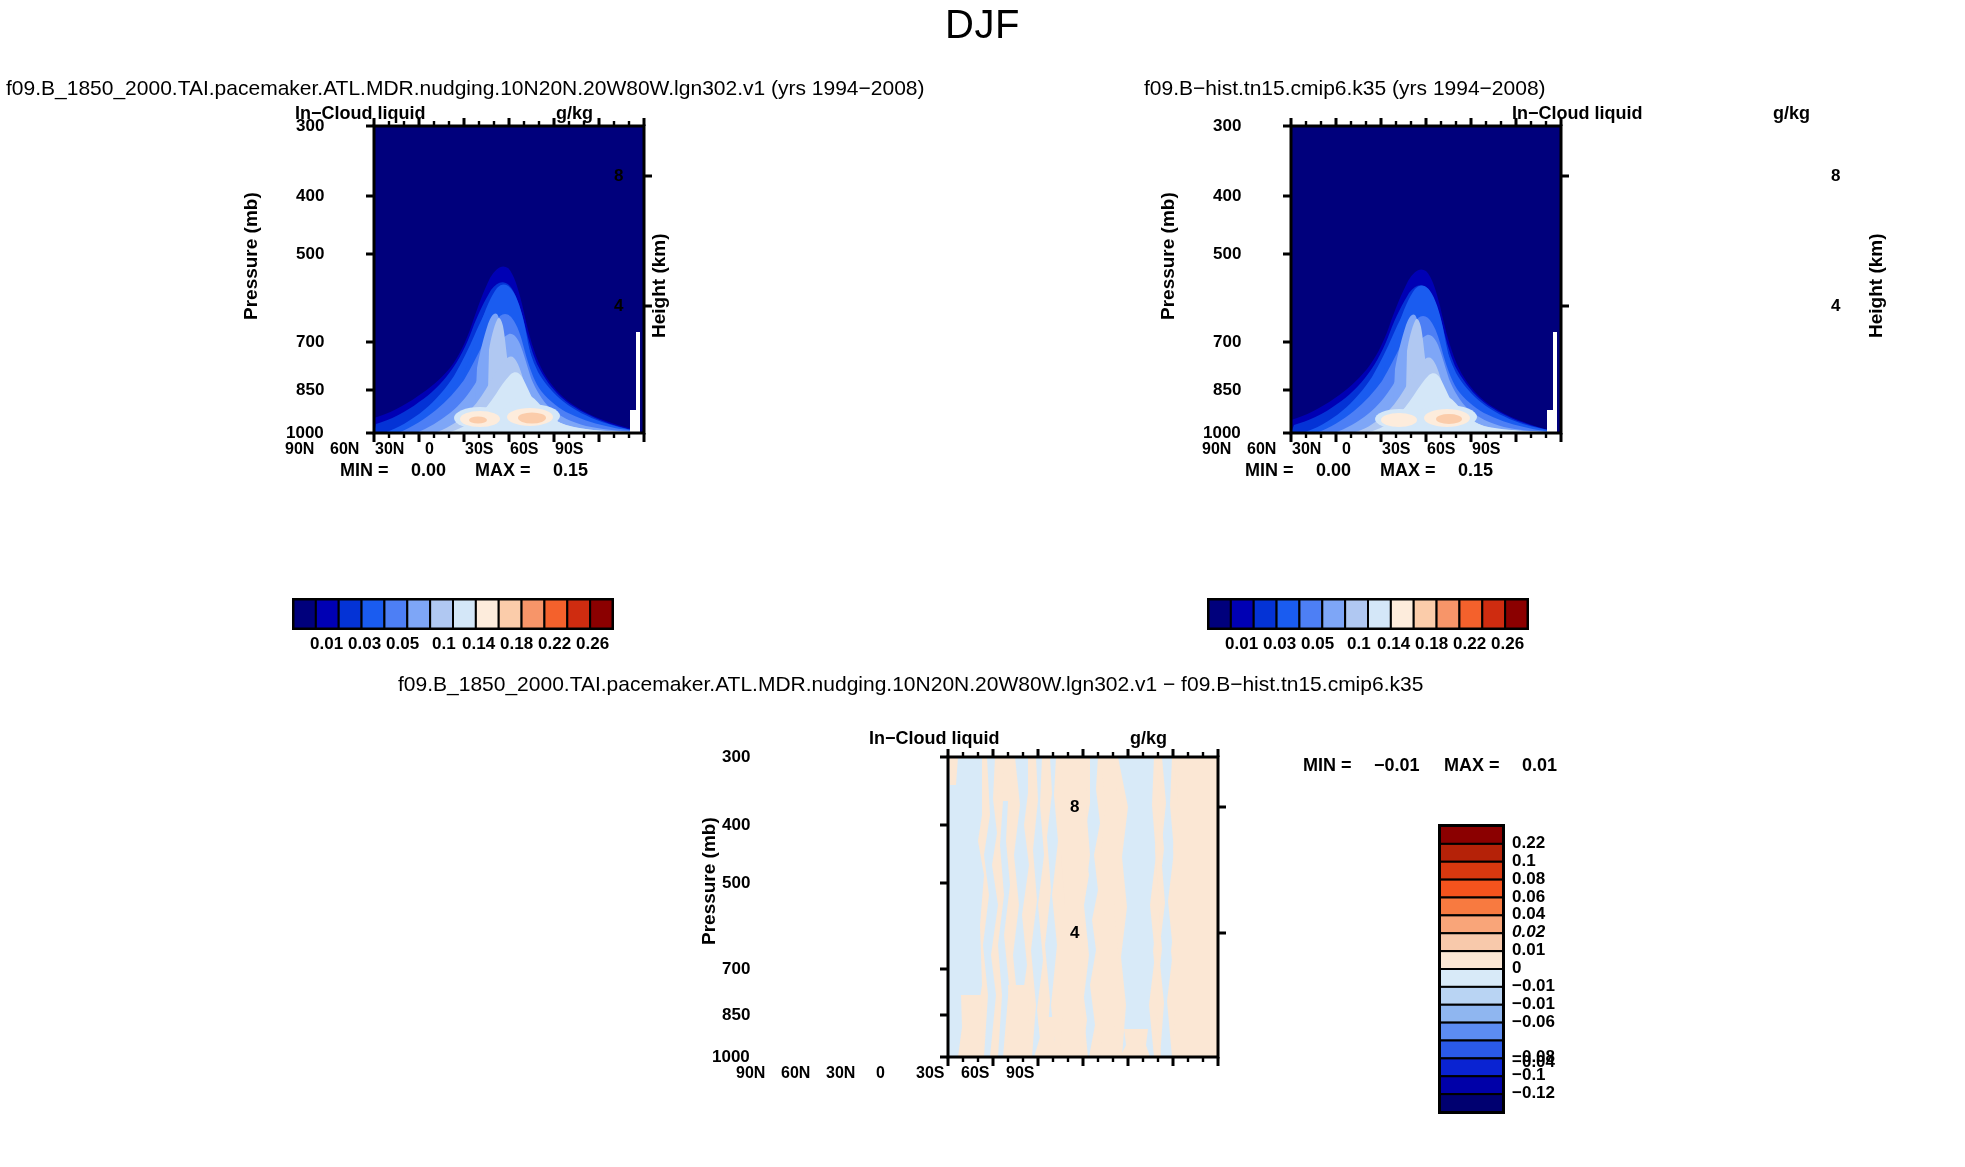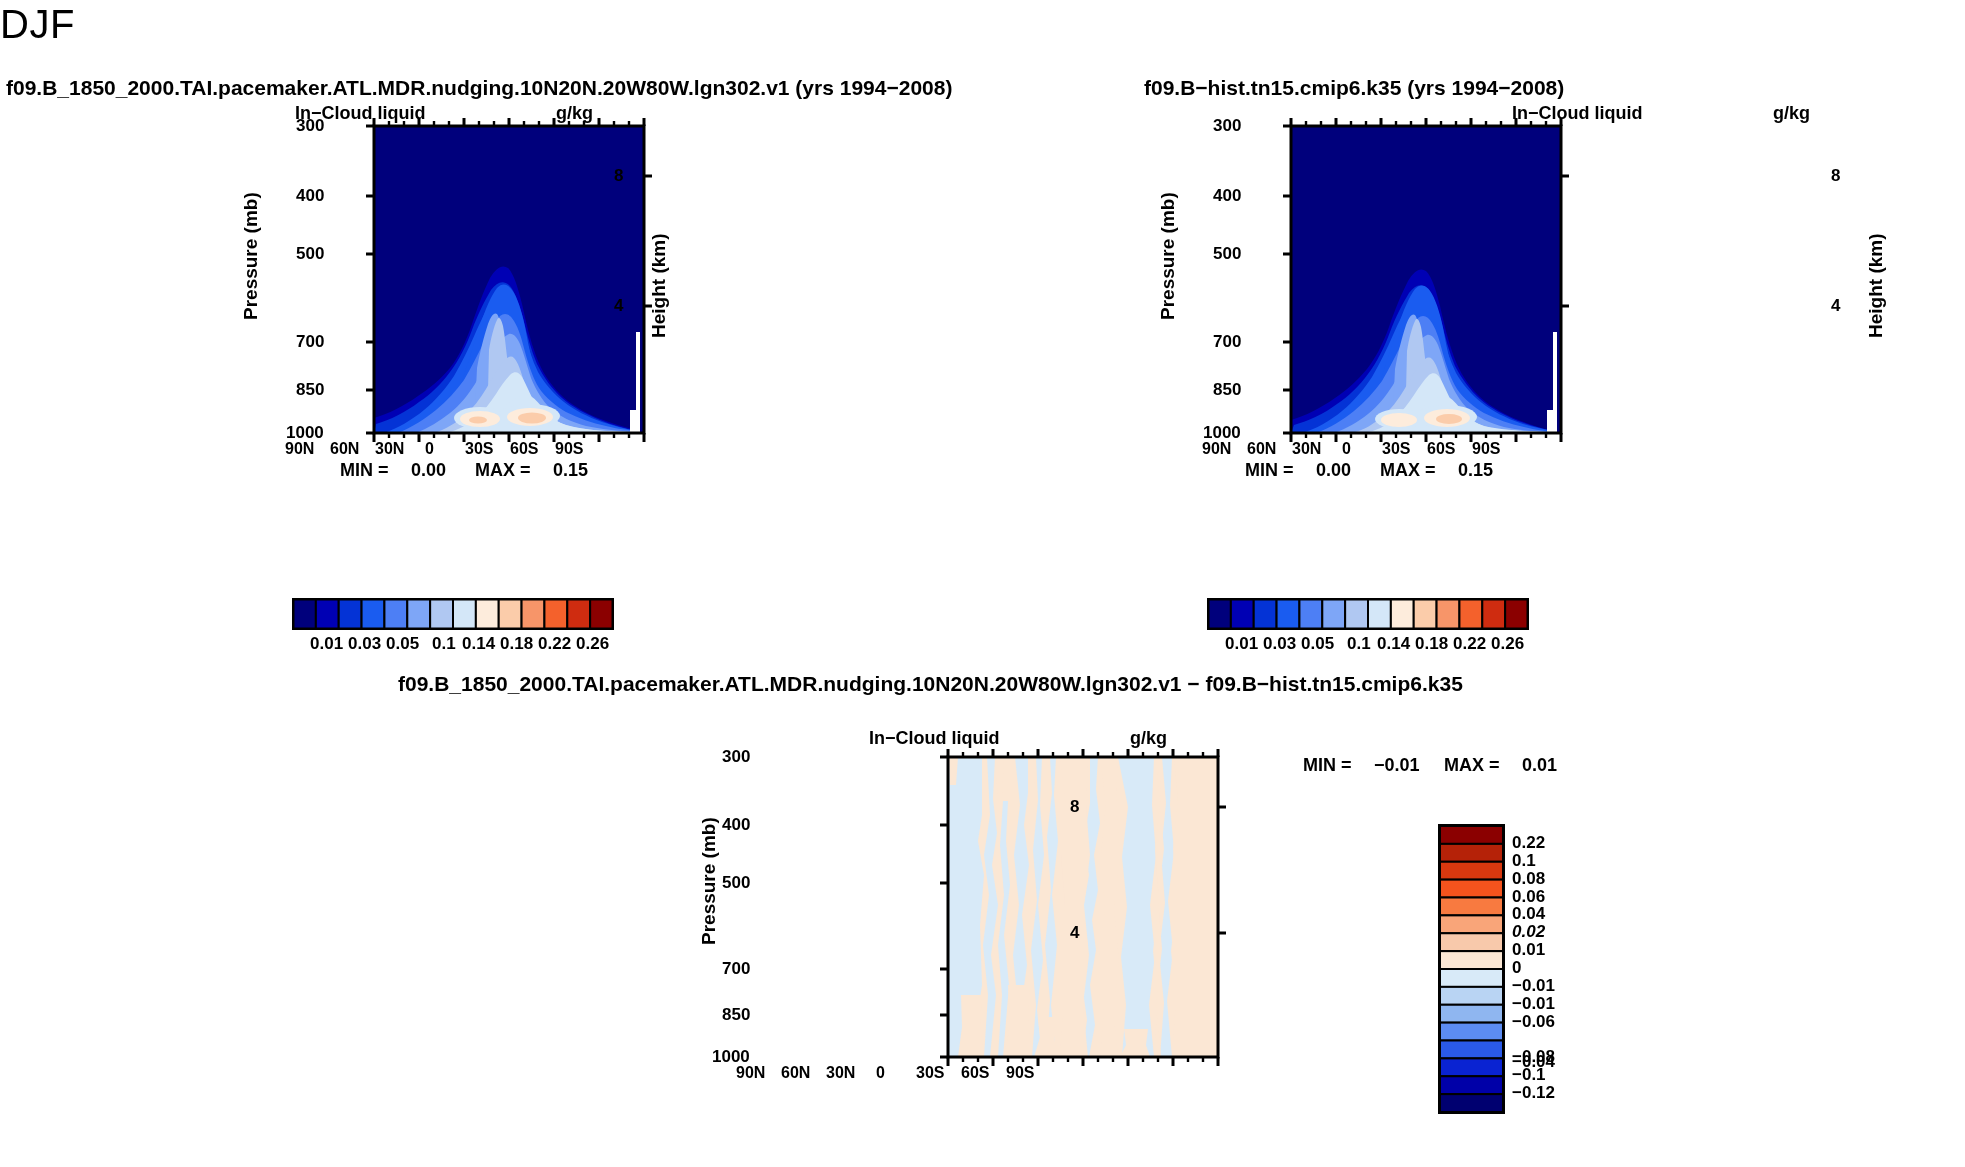--- a/index.html
+++ b/index.html
@@ -1,38 +1,38 @@
 <!DOCTYPE html>
 <html><head>
 <meta charset="utf-8">
 <style>
   html,body{margin:0;padding:0;background:#ffffff;}
   body{width:1965px;height:1167px;position:relative;
        font-family:"Liberation Sans","DejaVu Sans",sans-serif;
        color:#000;overflow:hidden;}
   .abs{position:absolute;}
   .ttl{font-size:40px;font-weight:400;letter-spacing:.5px;}
-  .ptitle{font-size:21px;font-weight:700;white-space:nowrap;}
+  .ptitle{font-size:21px;font-weight:400;white-space:nowrap;}
   .ax{font-size:17px;font-weight:700;white-space:nowrap;}
   .axsm{font-size:16px;font-weight:700;white-space:nowrap;text-align:center;}
   .hdr{font-size:18px;font-weight:600;white-space:nowrap;}
   .vlab{font-size:19px;font-weight:600;white-space:nowrap;
         transform-origin:0 0;}
   .cbn{font-size:17px;font-weight:700;white-space:nowrap;}
   .mm{font-size:18px;font-weight:700;white-space:nowrap;}
   svg{display:block;}
   .frame{fill:none;stroke:#000;stroke-width:3;}
   .tk{stroke:#000;stroke-width:3;}
   .tkm{stroke:#000;stroke-width:2.4;}
   .cbseg{stroke:#000;stroke-width:2;}
 </style>
 </head>
 <body>
 
-<div class="abs ttl" style="left:0;top:2px;width:1965px;text-align:left;">DJF</div>
+<div class="abs ttl" style="left:0;top:2px;width:1965px;text-align:center;">DJF</div>
 
 <div class="abs ptitle" style="left:6px;top:76px;">f09.B_1850_2000.TAI.pacemaker.ATL.MDR.nudging.10N20N.20W80W.lgn302.v1  (yrs 1994−2008)</div>
 
 <div class="abs hdr" style="left:295px;top:103px;">In−Cloud liquid</div>
 <div class="abs hdr" style="left:556px;top:103px;">g/kg</div>
 
 <div class="abs vlab" style="left:240px;top:320px;transform:rotate(-90deg);">Pressure (mb)</div>
 <div class="abs vlab" style="left:648px;top:338px;transform:rotate(-90deg);">Height (km)</div>
 
 <div class="abs" style="left:258px;top:118px;">

